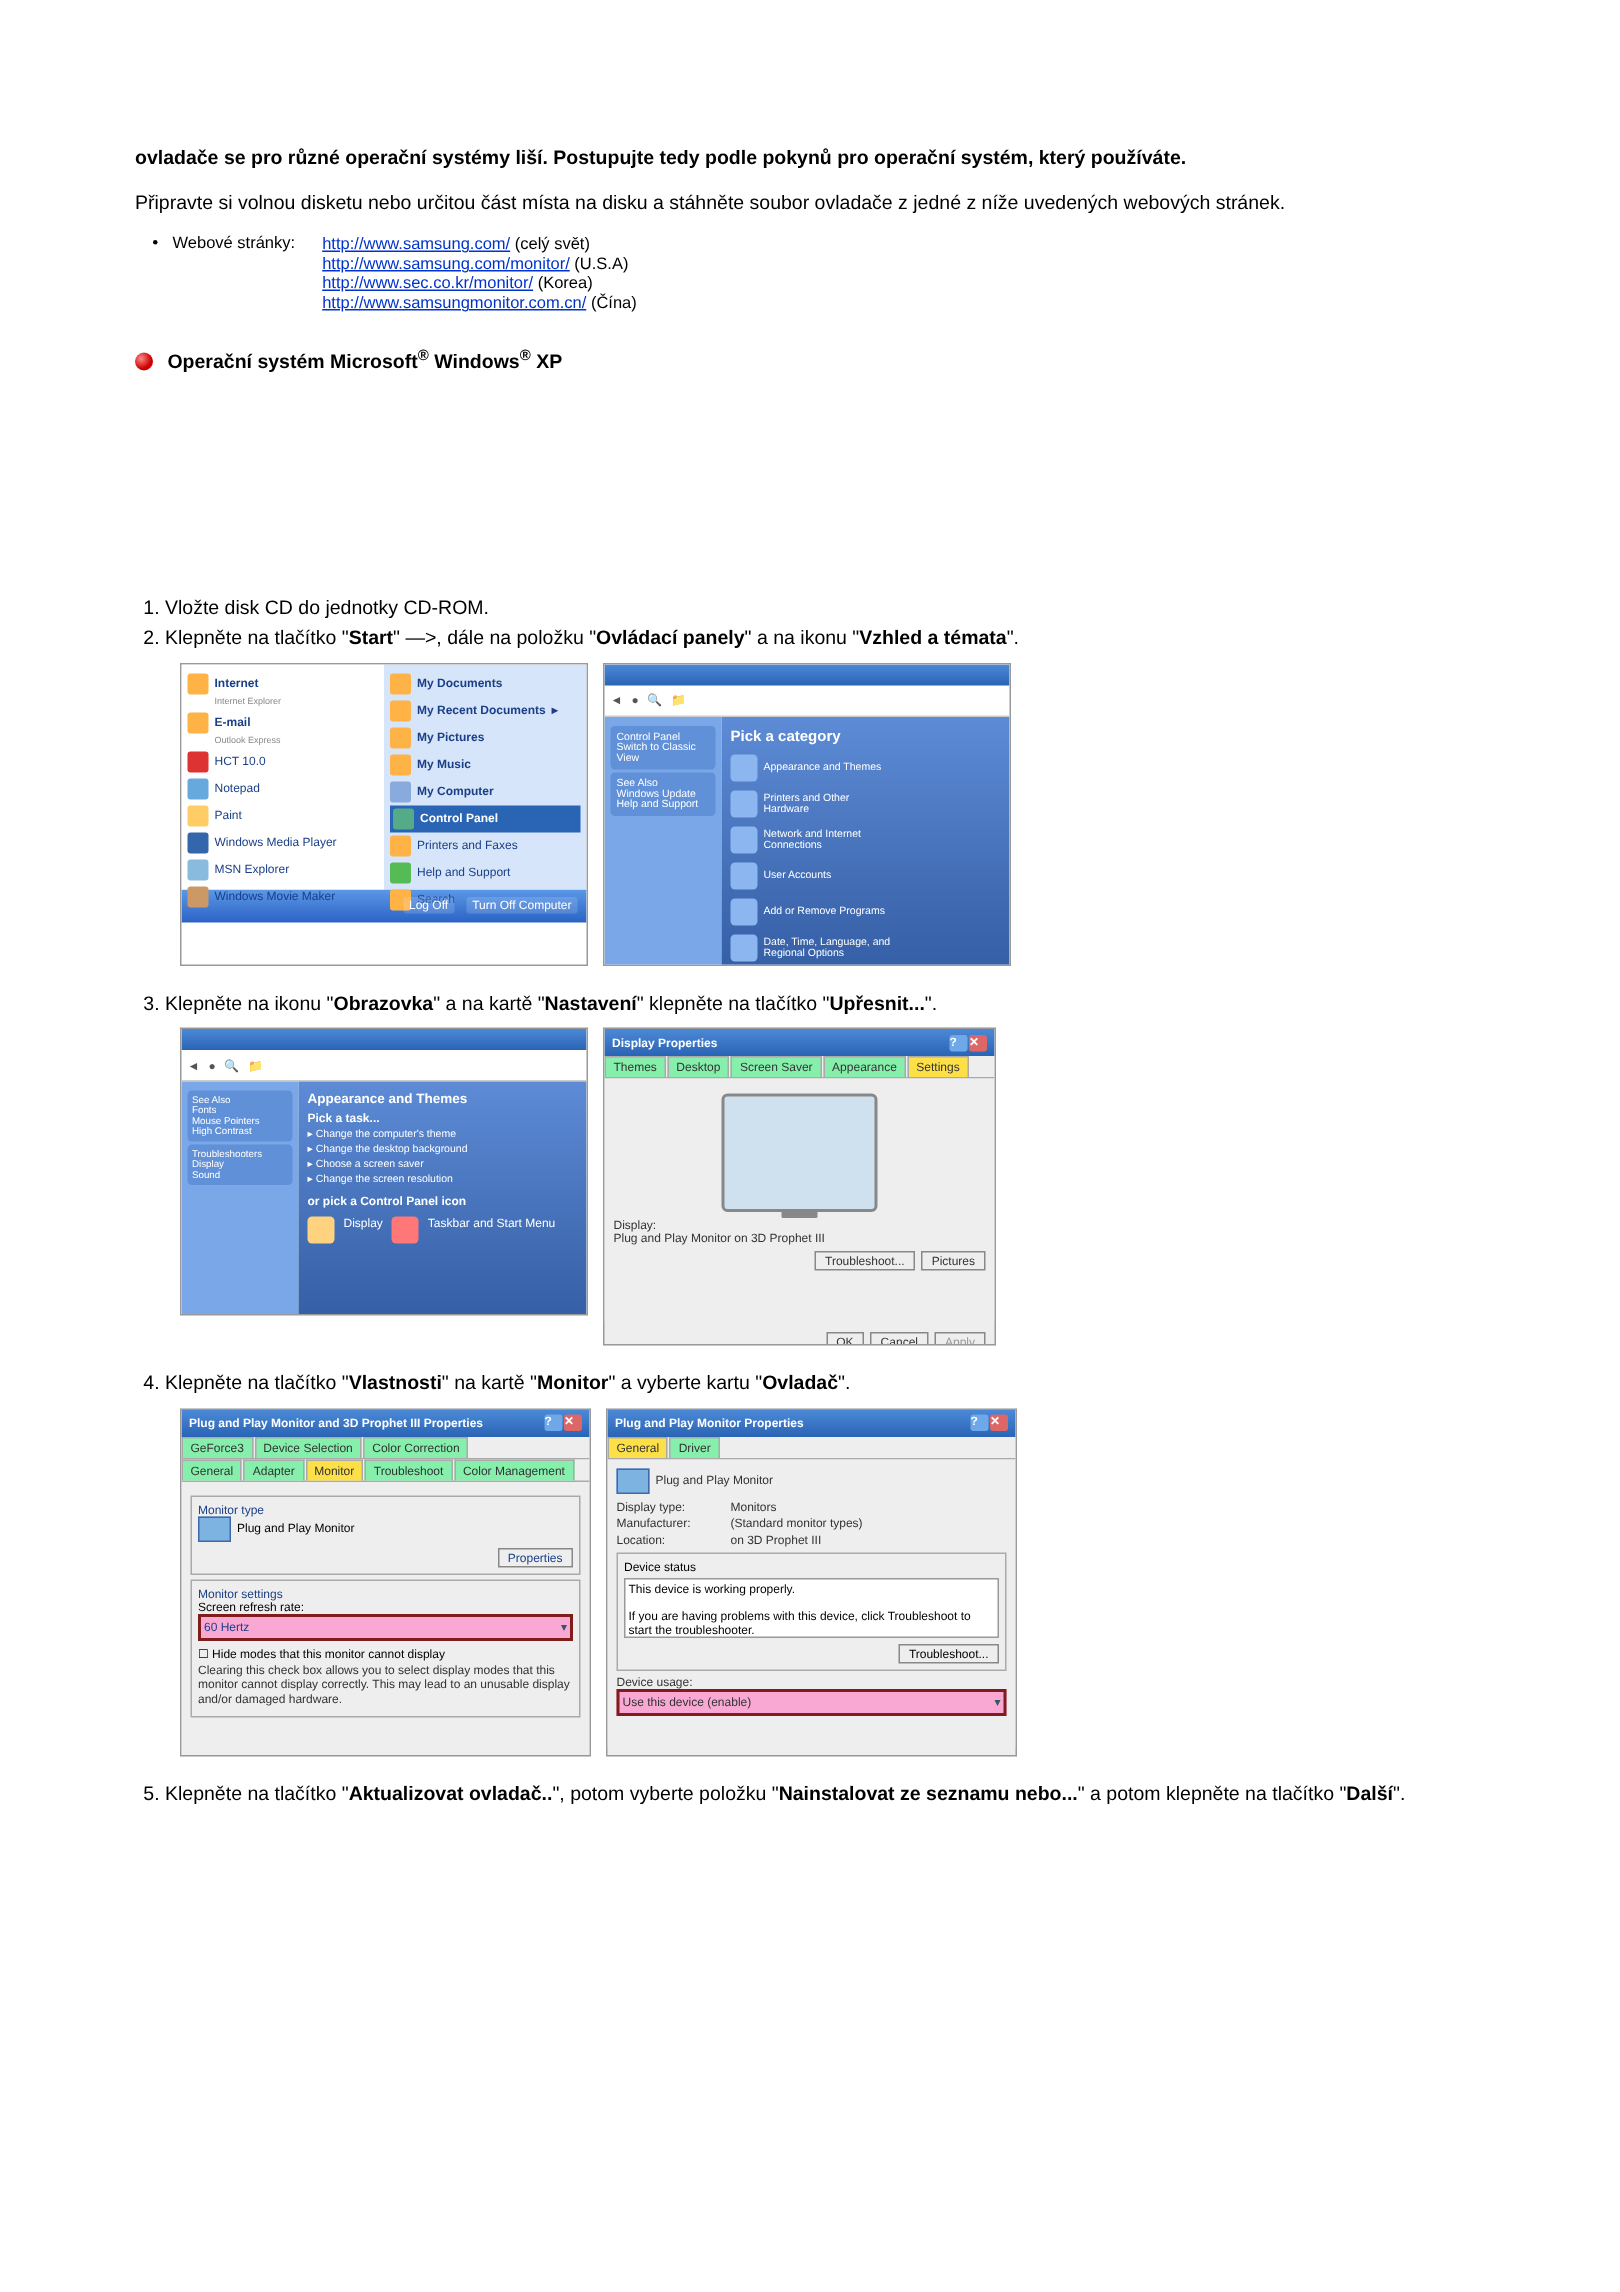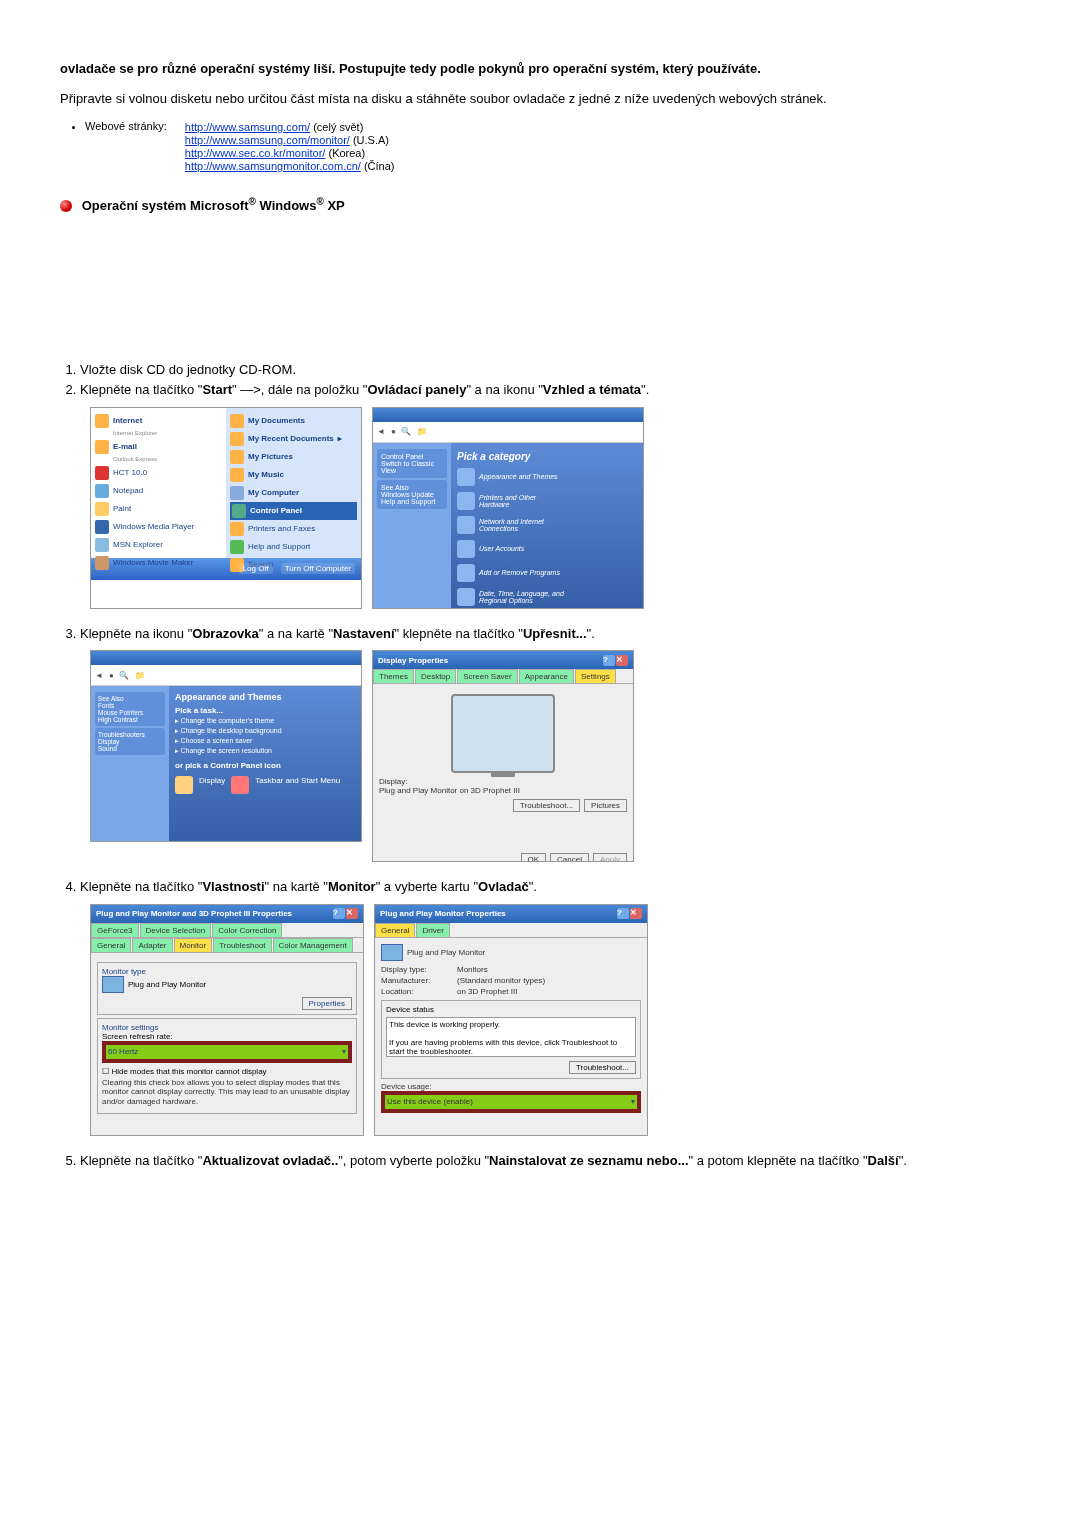--- a/index.html
+++ b/index.html
@@ -5,21 +5,22 @@
   body {
     margin: 0;
     padding: 0;
     font-family: Arial, sans-serif;
     font-size: 13px;
     background: #fff;
     color: #000;
     width: 1080px;
   }
   .page {
-    padding: 60px 130px 40px 60px;
+    padding: 60px 130px 40px 90px;
+    margin-top: 36px;
   }
   .bold { font-weight: bold; }
   p { margin: 0 0 12px 0; line-height: 1.4; }
   ul.bullet { list-style: disc; padding-left: 25px; margin: 6px 0; }
   ul.bullet li { font-size: 11px; }
   a { color: #0033cc; text-decoration: underline; }
   .link-block { margin-left: 15px; display:inline-block; vertical-align:top;}
   .link-row { margin: 1px 0; }
   .sec-head { margin-top: 22px; margin-bottom: 14px; }
   .red-dot {
@@ -52,21 +53,21 @@
   .smfoot { background: linear-gradient(#5b98e6,#2b63c5); height:22px; display:flex; justify-content:flex-end; align-items:center; padding:0 6px; gap:8px;}
   .smfoot span { color:#fff; background: rgba(255,255,255,0.15); border-radius:2px; padding:1px 4px;}
 
   
   .cpanel { width: 270px; height:200px; background:#fff;}
   .cptitle { background: linear-gradient(#4b89d6,#2a64b5); height:14px;}
   .cptoolbar { height:20px; border-bottom:1px solid #ccc; display:flex; align-items:center; gap:6px; padding:0 4px; color:#555;}
   .cpbody { display:flex; height:166px;}
   .cpside { width:70px; background:#7aa7e8; padding:4px; color:#fff;}
   .cpside .blk { background:#6090d8; border-radius:3px; margin:2px 0; padding:4px; font-size:7px;}
-  .cpmain { flex:1; background:linear-gradient(#5d8bd5,#355fa6); color:#fff; padding:6px;font-style:italic;}
+  .cpmain { flex:1; background:linear-gradient(#5d8bd5,#355fa6); color:#fff; padding:6px;}
   .cpmain h4 { margin:2px 0 6px 0; font-size:10px; font-weight:bold;}
   .cpicons { display:flex; flex-wrap:wrap; gap:6px;}
   .cpicons .cpi { width:110px; display:flex; gap:4px; align-items:center; font-size:7px;}
   .cpicons .cpi .cico { width:18px; height:18px; background:#8bb6f0; border-radius:3px; flex-shrink:0;}
 
   
   .appthemes { width:270px; height:190px; background:#fff;}
   .apbody { display:flex; height:156px;}
   .apside { width:70px; background:#7aa7e8; color:#fff; padding:4px;}
   .apside .blk{ background:#6090d8; border-radius:3px; margin:2px 0; padding:3px; font-size:6.5px;}
@@ -98,21 +99,21 @@
   
   .ppp { width:272px; height:230px; background:#eee;}
   .ppbody { padding:6px; background:#eee; height:180px;}
   .grp { border:1px solid #aaa; padding:4px; margin:3px 0; font-size:8px; color:#1b3f87;}
   .grp.normal{color:#000;}
   .grp label { display:block; margin:2px 0;}
   .chk::before{content:"☐ "; }
   .txtblk { font-size:8px; color:#333; margin:2px 0; line-height:1.2;}
   .dgrid { display:grid; grid-template-columns:70px 1fr; gap:2px 6px; font-size:8px; margin:4px 0;}
   .dbox { border:1px solid #999; background:#fff; height:34px; margin:3px 0; font-size:8px; padding:2px;}
-  .dropdown { border:4px solid #7f1d1d; background:#84cc16; height:14px; font-size:8px; padding:0 2px; display:flex; align-items:center; position:relative;}
+  .dropdown { border:2px solid #7f1d1d; background:#f9a8d4; height:14px; font-size:8px; padding:0 2px; display:flex; align-items:center; position:relative;}
   .dropdown::after{content:"▾"; position:absolute; right:2px; color:#356;}
   .moni { width:20px; height:15px; background:#7db3e0; border:1px solid #46a; display:inline-block; vertical-align:middle; margin-right:4px;}
 </style>
 </head>
 <body>
 
 <div class="page">
 
   <p class="bold">ovladače se pro různé operační systémy liší. Postupujte tedy podle pokynů pro operační systém, který používáte.</p>
   <p>Připravte si volnou disketu nebo určitou část místa na disku a stáhněte soubor ovladače z jedné z níže uvedených webových stránek.</p>

